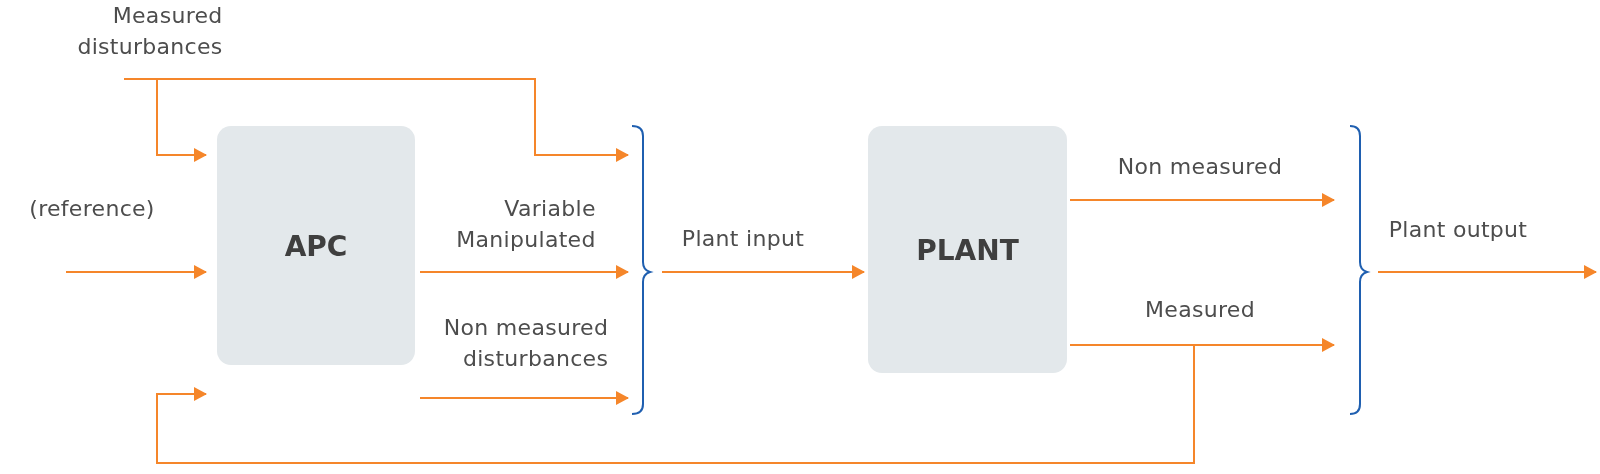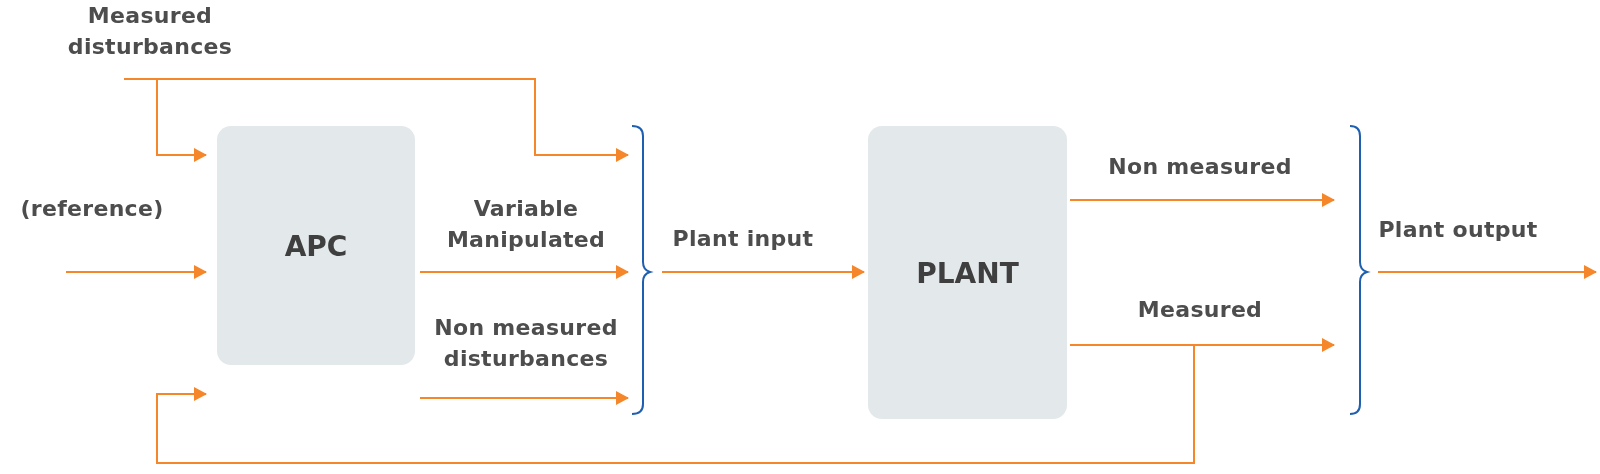--- a/index.html
+++ b/index.html
@@ -1,31 +1,31 @@
 <!DOCTYPE html>
 <html><head>
 <meta charset="utf-8">
 <style>
   html, body { margin:0; padding:0; background:#ffffff; }
   body { width:1600px; height:474px; position:relative; overflow:hidden;
          font-family:"DejaVu Sans", sans-serif; color:#4a4a4a; }
   svg { position:absolute; left:0; top:0; }
-  .lbl { position:absolute; text-align:center; font-size:22px; line-height:31px;
-         color:#4d4d4d; letter-spacing:0.3px; white-space:nowrap; transform:translateX(-50%);font-weight:bold; }
+  .lbl { position:absolute; text-align:right; font-size:22px; line-height:31px;
+         color:#4d4d4d; letter-spacing:0.3px; white-space:nowrap; transform:translateX(-50%); }
   .block { position:absolute; background:#e3e8eb; border-radius:14px; }
   .block-title { position:absolute; left:0; right:0; top:50%; transform:translateY(-50%);
                  text-align:center; font-weight:bold; font-size:28px; color:#3f3f3f; }
 </style>
 </head>
 <body>
 
 <div class="block" style="left:217px;top:126px;width:198px;height:239px;">
   <div class="block-title">APC</div>
 </div>
-<div class="block" style="left:868px;top:126px;width:199px;height:293px;">
+<div class="block" style="left:868px;top:126px;width:199px;height:247px;">
   <div class="block-title">PLANT</div>
 </div>
 
 <svg width="1600" height="474">
   <defs>
     <marker id="arr" markerWidth="14" markerHeight="14" refX="12" refY="7" orient="auto" markerUnits="userSpaceOnUse">
       <path d="M0,0 L13,7 L0,14 Z" fill="#f5862a"></path>
     </marker>
   </defs>
   <g fill="none" stroke="#f5862a" stroke-width="2">

